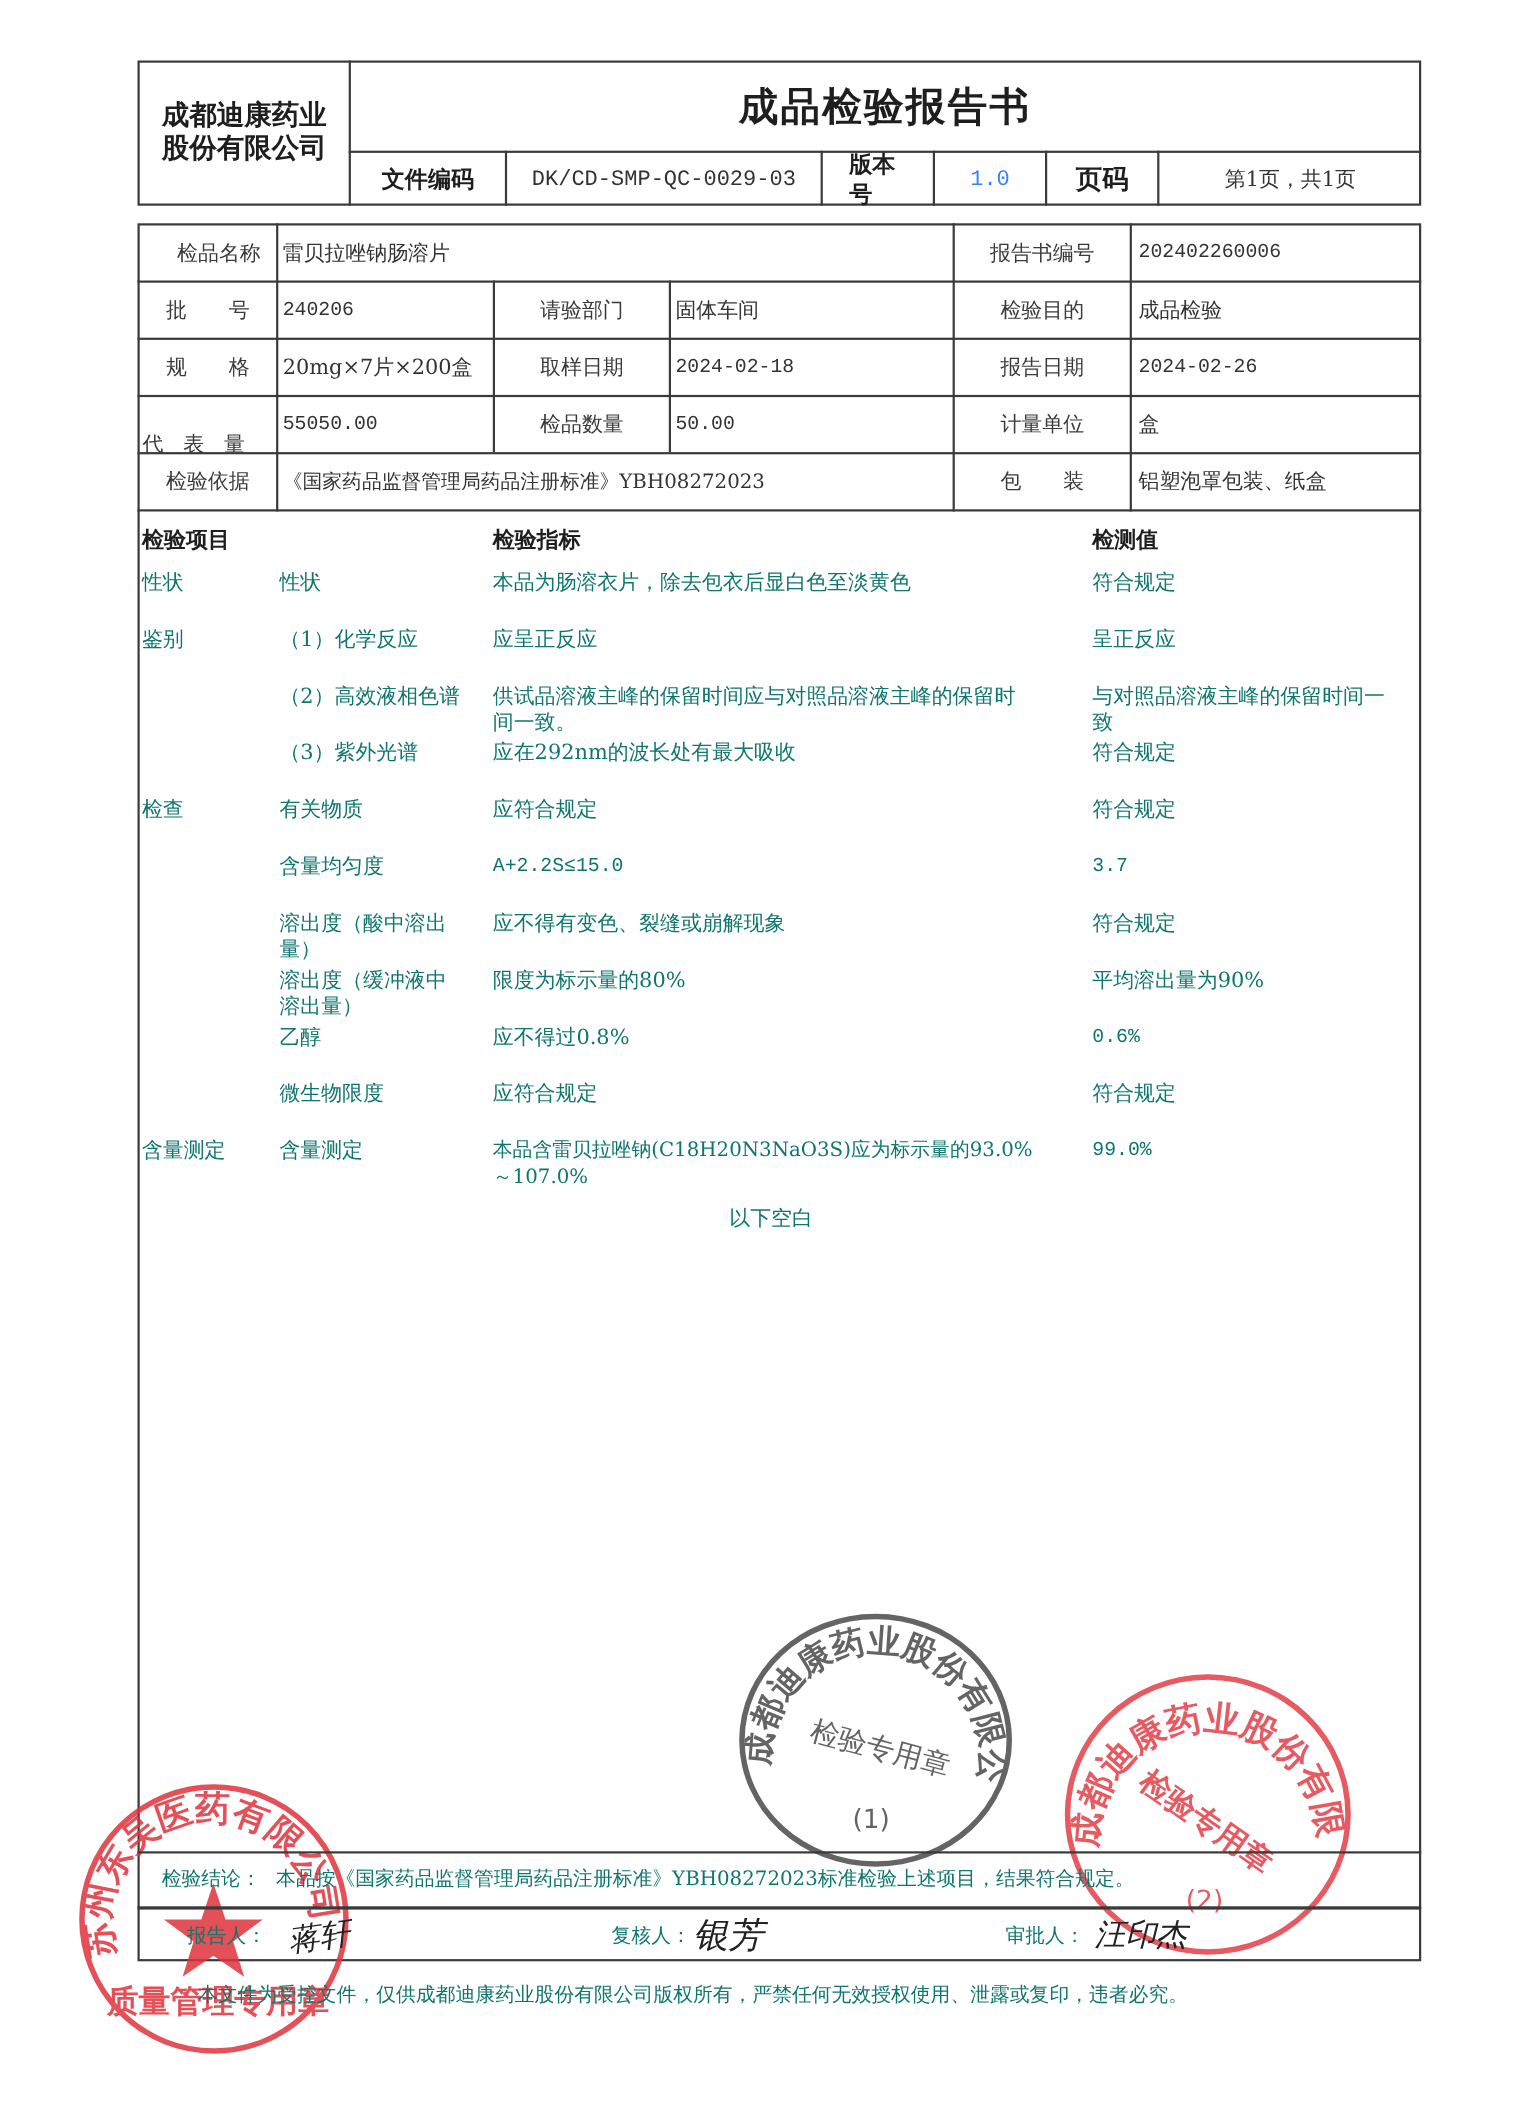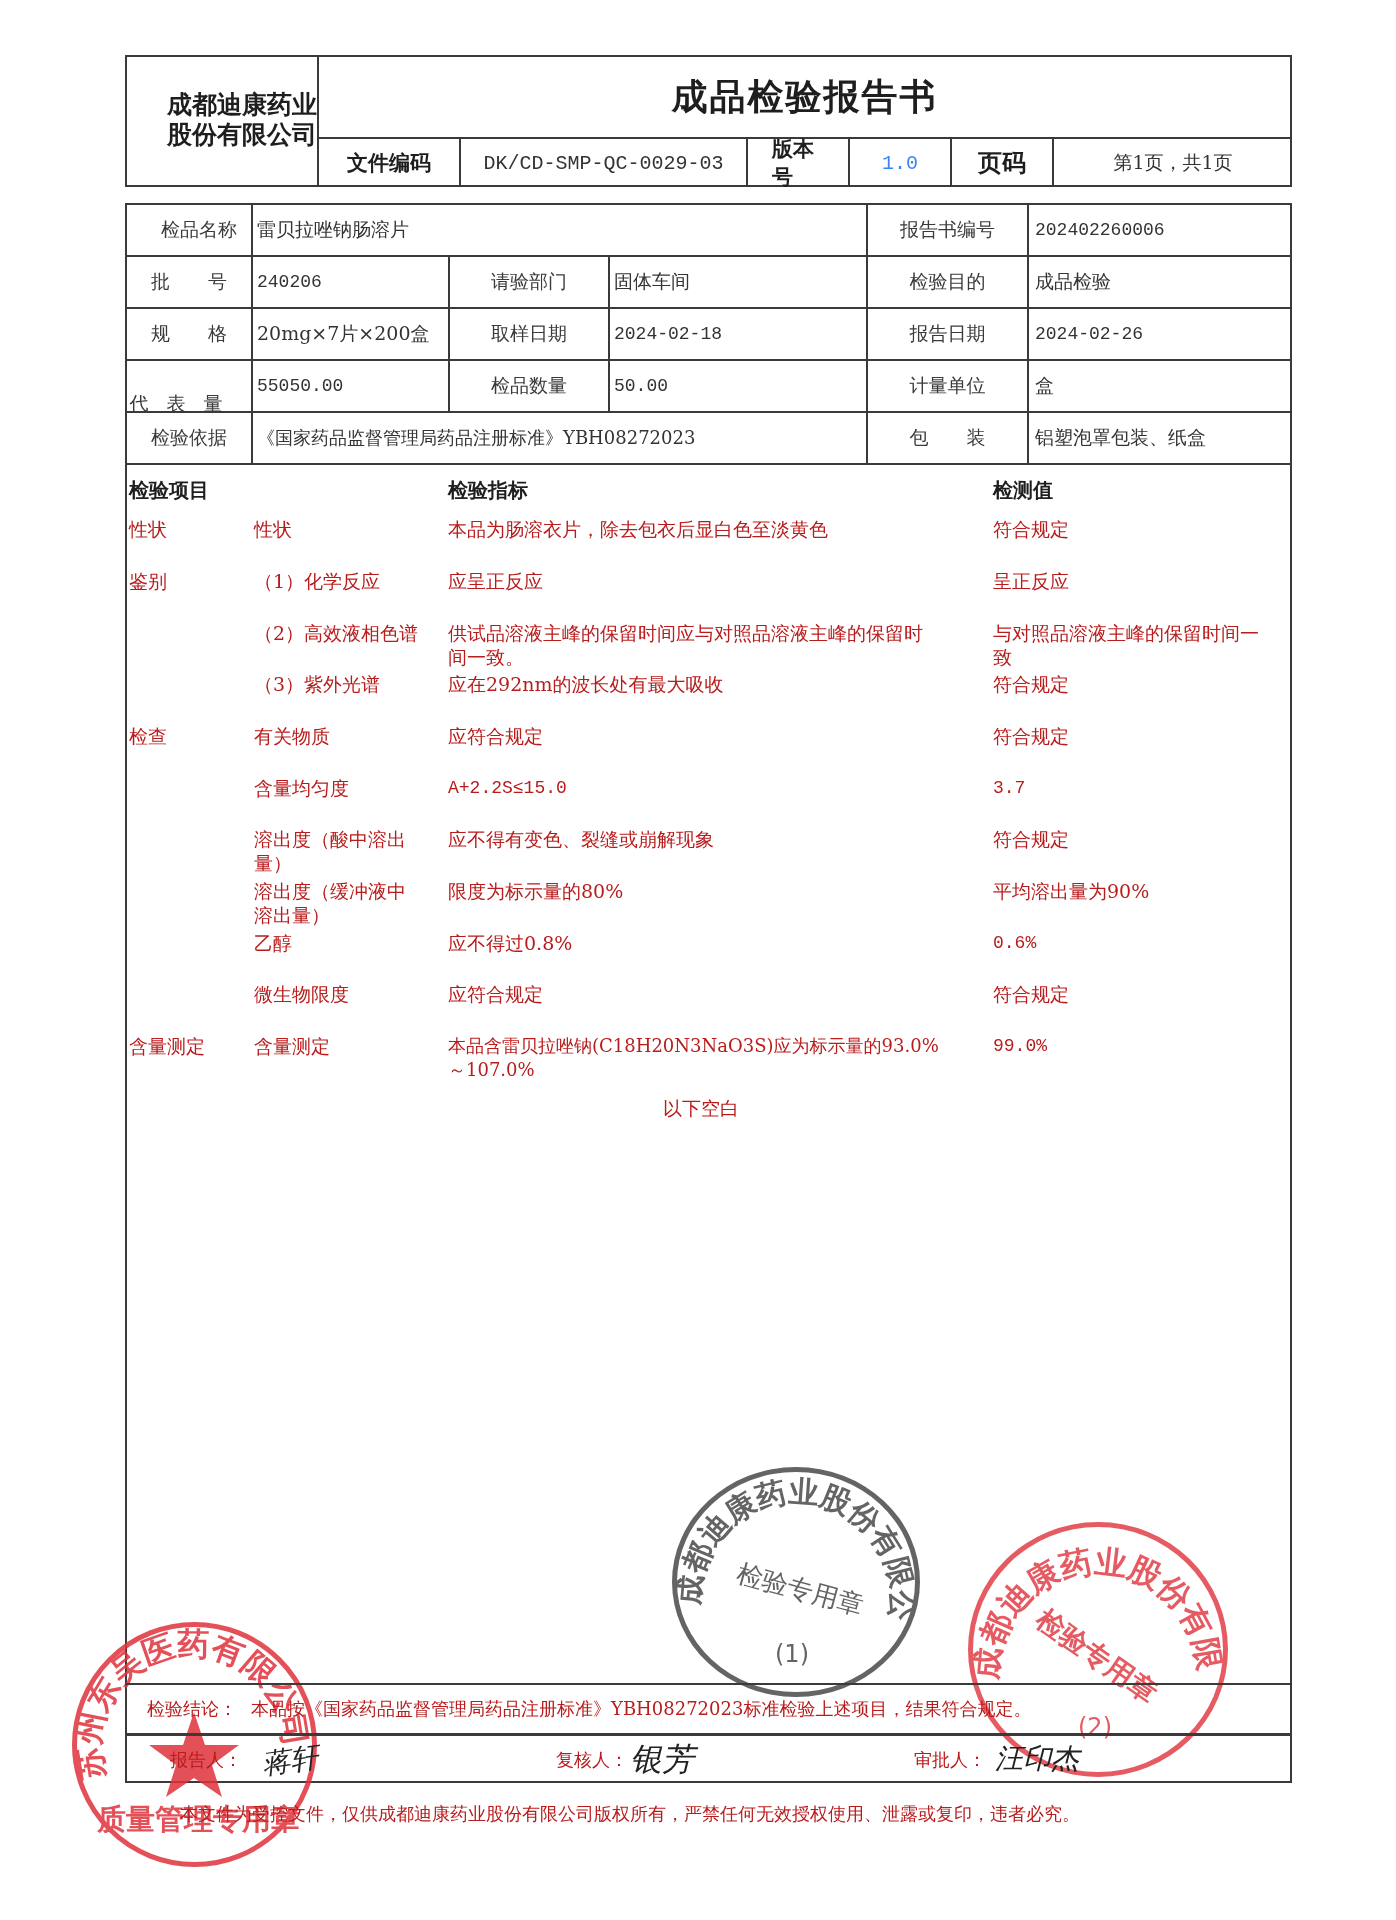--- a/index.html
+++ b/index.html
@@ -5,41 +5,41 @@
     * { box-sizing: border-box; margin: 0; padding: 0; }
     html, body { width: 1396px; height: 1920px; background: #ffffff; }
     body { position: relative; font-family: "DejaVu Serif", "Liberation Serif", serif; color: #2a2a2a; overflow: hidden; }
     .abs { position: absolute; }
     .line { position: absolute; background: #3a3a3a; }
     .hdr-cell { position: absolute; display: flex; align-items: center; justify-content: center; }
     .bold { font-family: "DejaVu Sans", "Liberation Sans", sans-serif; font-weight: bold; color: #1e1e1e; }
     .mono { font-family: "Liberation Mono", "DejaVu Sans Mono", monospace; }
     .lbl { position: absolute; font-size: 19px; color: #3a3a3a; display: flex; align-items: center; }
     .val { position: absolute; font-size: 18px; color: #333; display: flex; align-items: center; white-space: nowrap; }
-    .row-text { position: absolute; font-size: 19px; color: #b91c1c; line-height: 24px; }
+    .row-text { position: absolute; font-size: 19px; color: #0f766e; line-height: 24px; }
     .stamp { position: absolute; border-radius: 50%; }
     .sig { position: absolute; font-family: "DejaVu Serif", serif; font-style: italic; color: #222; }
   </style>
 </head>
 <body>
 
 <div class="abs" style="left:125px;top:55px;width:1167px;height:132px;border:2px solid #3a3a3a;">
 </div>
 
 <div class="line" style="left:317px;top:55px;width:2px;height:132px;"></div>
 
 <div class="line" style="left:317px;top:137px;width:975px;height:2px;"></div>
 
 <div class="line" style="left:459px;top:137px;width:2px;height:50px;"></div>
 <div class="line" style="left:746px;top:137px;width:2px;height:50px;"></div>
 <div class="line" style="left:848px;top:137px;width:2px;height:50px;"></div>
 <div class="line" style="left:950px;top:137px;width:2px;height:50px;"></div>
 <div class="line" style="left:1052px;top:137px;width:2px;height:50px;"></div>
 
-<div class="abs bold" style="left:127px;top:90px;width:190px;text-align:right;font-size:25px;line-height:30px;">
+<div class="abs bold" style="left:127px;top:90px;width:190px;text-align:center;font-size:25px;line-height:30px;">
   <div>成都迪康药业</div>
   <div>股份有限公司</div>
 </div>
 
 <div class="hdr-cell bold" style="left:319px;top:57px;width:971px;height:80px;font-size:36px;letter-spacing:2px;">成品检验报告书</div>
 
 <div class="hdr-cell bold" style="left:319px;top:139px;width:140px;height:48px;font-size:21px;">文件编码</div>
 <div class="hdr-cell mono" style="left:461px;top:139px;width:285px;height:48px;font-size:20px;color:#333;">DK/CD-SMP-QC-0029-03</div>
 <div class="hdr-cell bold" style="left:748px;top:139px;width:85px;height:48px;font-size:21px;padding-left:24px;">版本号</div>
 <div class="hdr-cell mono" style="left:850px;top:139px;width:100px;height:48px;font-size:20px;color:#3b82f6;">1.0</div>

